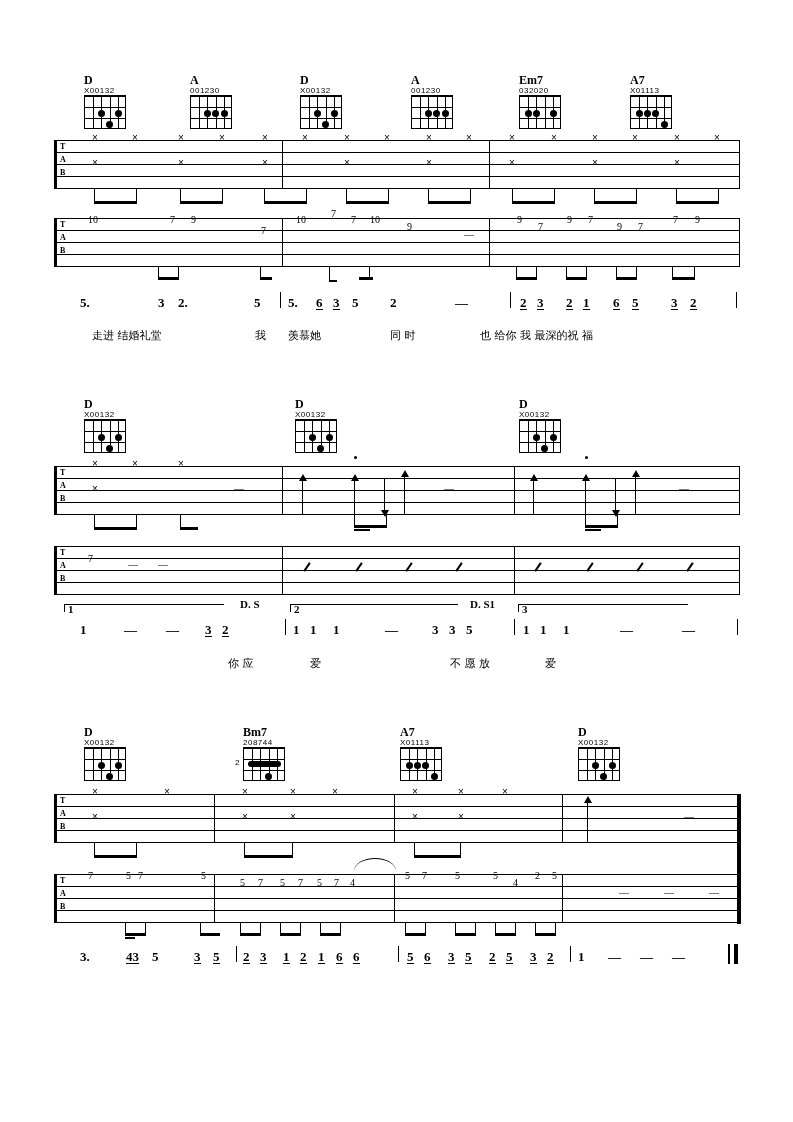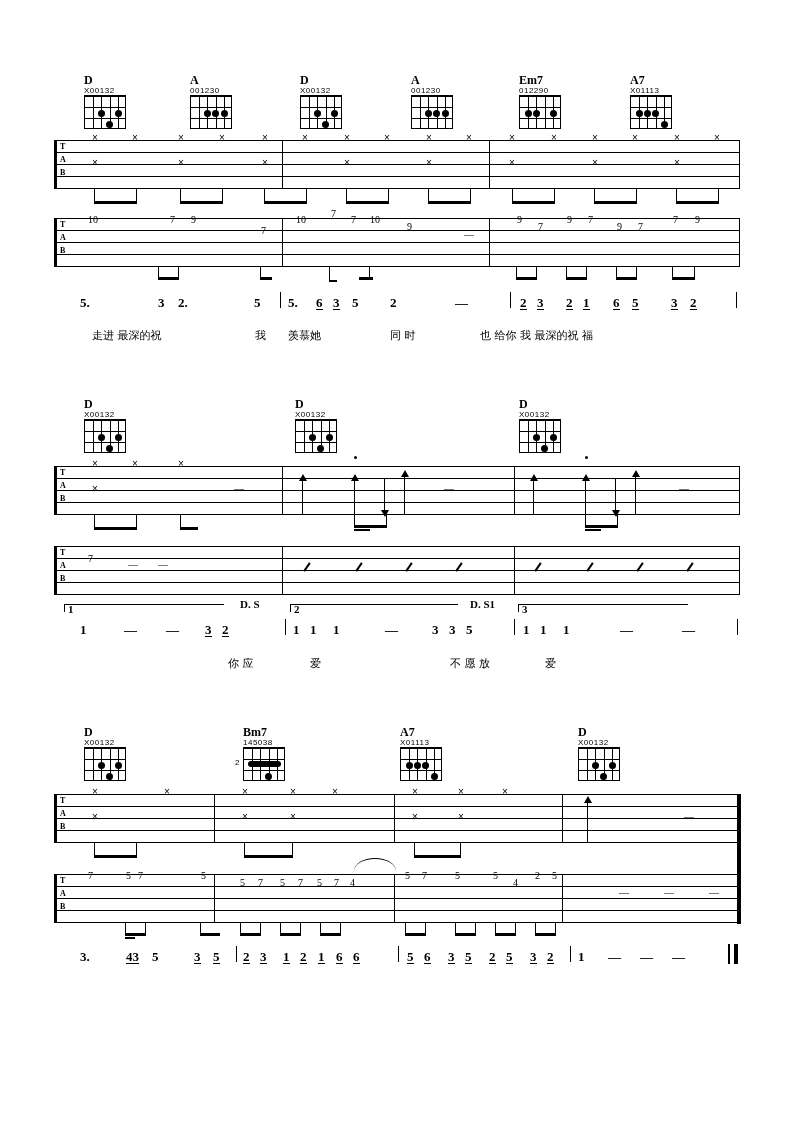--- a/index.html
+++ b/index.html
@@ -98,21 +98,21 @@
         <div class="v" style="left:33px;"></div>
       <div class="h" style="top:10px;"></div>
         <div class="h" style="top:21px;"></div>
       <div class="dot" style="left:13px;top:13px;"></div>
       <div class="dot" style="left:21px;top:13px;"></div>
       <div class="dot" style="left:30px;top:13px;"></div>
     </div>
   </div>
   <div class="chord" style="left:519px;top:74px;">
     <div class="cname">Em7</div>
-    <div class="fingers">012290</div>
+    <div class="fingers">032020</div>
     <div class="grid">
       <div class="v" style="left:8px;"></div>
         <div class="v" style="left:16px;"></div>
       <div class="v" style="left:25px;"></div>
         <div class="v" style="left:33px;"></div>
       <div class="h" style="top:10px;"></div>
         <div class="h" style="top:21px;"></div>
       <div class="dot" style="left:5px;top:13px;"></div>
       <div class="dot" style="left:13px;top:13px;"></div>
       <div class="dot" style="left:30px;top:13px;"></div>
@@ -280,21 +280,21 @@
   <div class="mel melu" style="left:566px;top:296px;">2</div>
   <div class="mel melu" style="left:583px;top:296px;">1</div>
   <div class="mel melu" style="left:613px;top:296px;">6</div>
   <div class="mel melu" style="left:632px;top:296px;">5</div>
   <div class="mel melu" style="left:671px;top:296px;">3</div>
   <div class="mel melu" style="left:690px;top:296px;">2</div>
   <div style="position:absolute;left:280px;top:292px;width:1px;height:16px;background:#000;"></div>
   <div style="position:absolute;left:510px;top:292px;width:1px;height:16px;background:#000;"></div>
   <div style="position:absolute;left:736px;top:292px;width:1px;height:16px;background:#000;"></div>
 
-  <div class="lyr" style="left:92px;top:330px;">走进 最深的祝</div>
+  <div class="lyr" style="left:92px;top:330px;">走进 结婚礼堂</div>
   <div class="lyr" style="left:255px;top:330px;">我</div>
   <div class="lyr" style="left:288px;top:330px;">羡慕她</div>
   <div class="lyr" style="left:390px;top:330px;">同  时</div>
   <div class="lyr" style="left:480px;top:330px;">也  给你  我 最深的祝 福</div>
 
   <div class="chord" style="left:84px;top:398px;">
     <div class="cname">D</div>
     <div class="fingers">X00132</div>
     <div class="grid">
       <div class="v" style="left:8px;"></div>
@@ -477,21 +477,21 @@
         <div class="v" style="left:33px;"></div>
       <div class="h" style="top:10px;"></div>
         <div class="h" style="top:21px;"></div>
       <div class="dot" style="left:13px;top:13px;"></div>
       <div class="dot" style="left:30px;top:13px;"></div>
       <div class="dot" style="left:21px;top:24px;"></div>
     </div>
   </div>
   <div class="chord" style="left:243px;top:726px;">
     <div class="cname">Bm7</div>
-    <div class="fingers">145038</div>
+    <div class="fingers">208744</div>
     <div style="position:relative;">
       <div style="position:absolute;left:-8px;top:11px;font-size:8px;font-family:'Liberation Sans',sans-serif;">2</div>
       <div class="grid">
         <div class="v" style="left:8px;"></div>
           <div class="v" style="left:16px;"></div>
         <div class="v" style="left:25px;"></div>
           <div class="v" style="left:33px;"></div>
         <div class="h" style="top:10px;"></div>
           <div class="h" style="top:21px;"></div>
         <div class="barre" style="left:4px;top:12px;width:33px;"></div>

